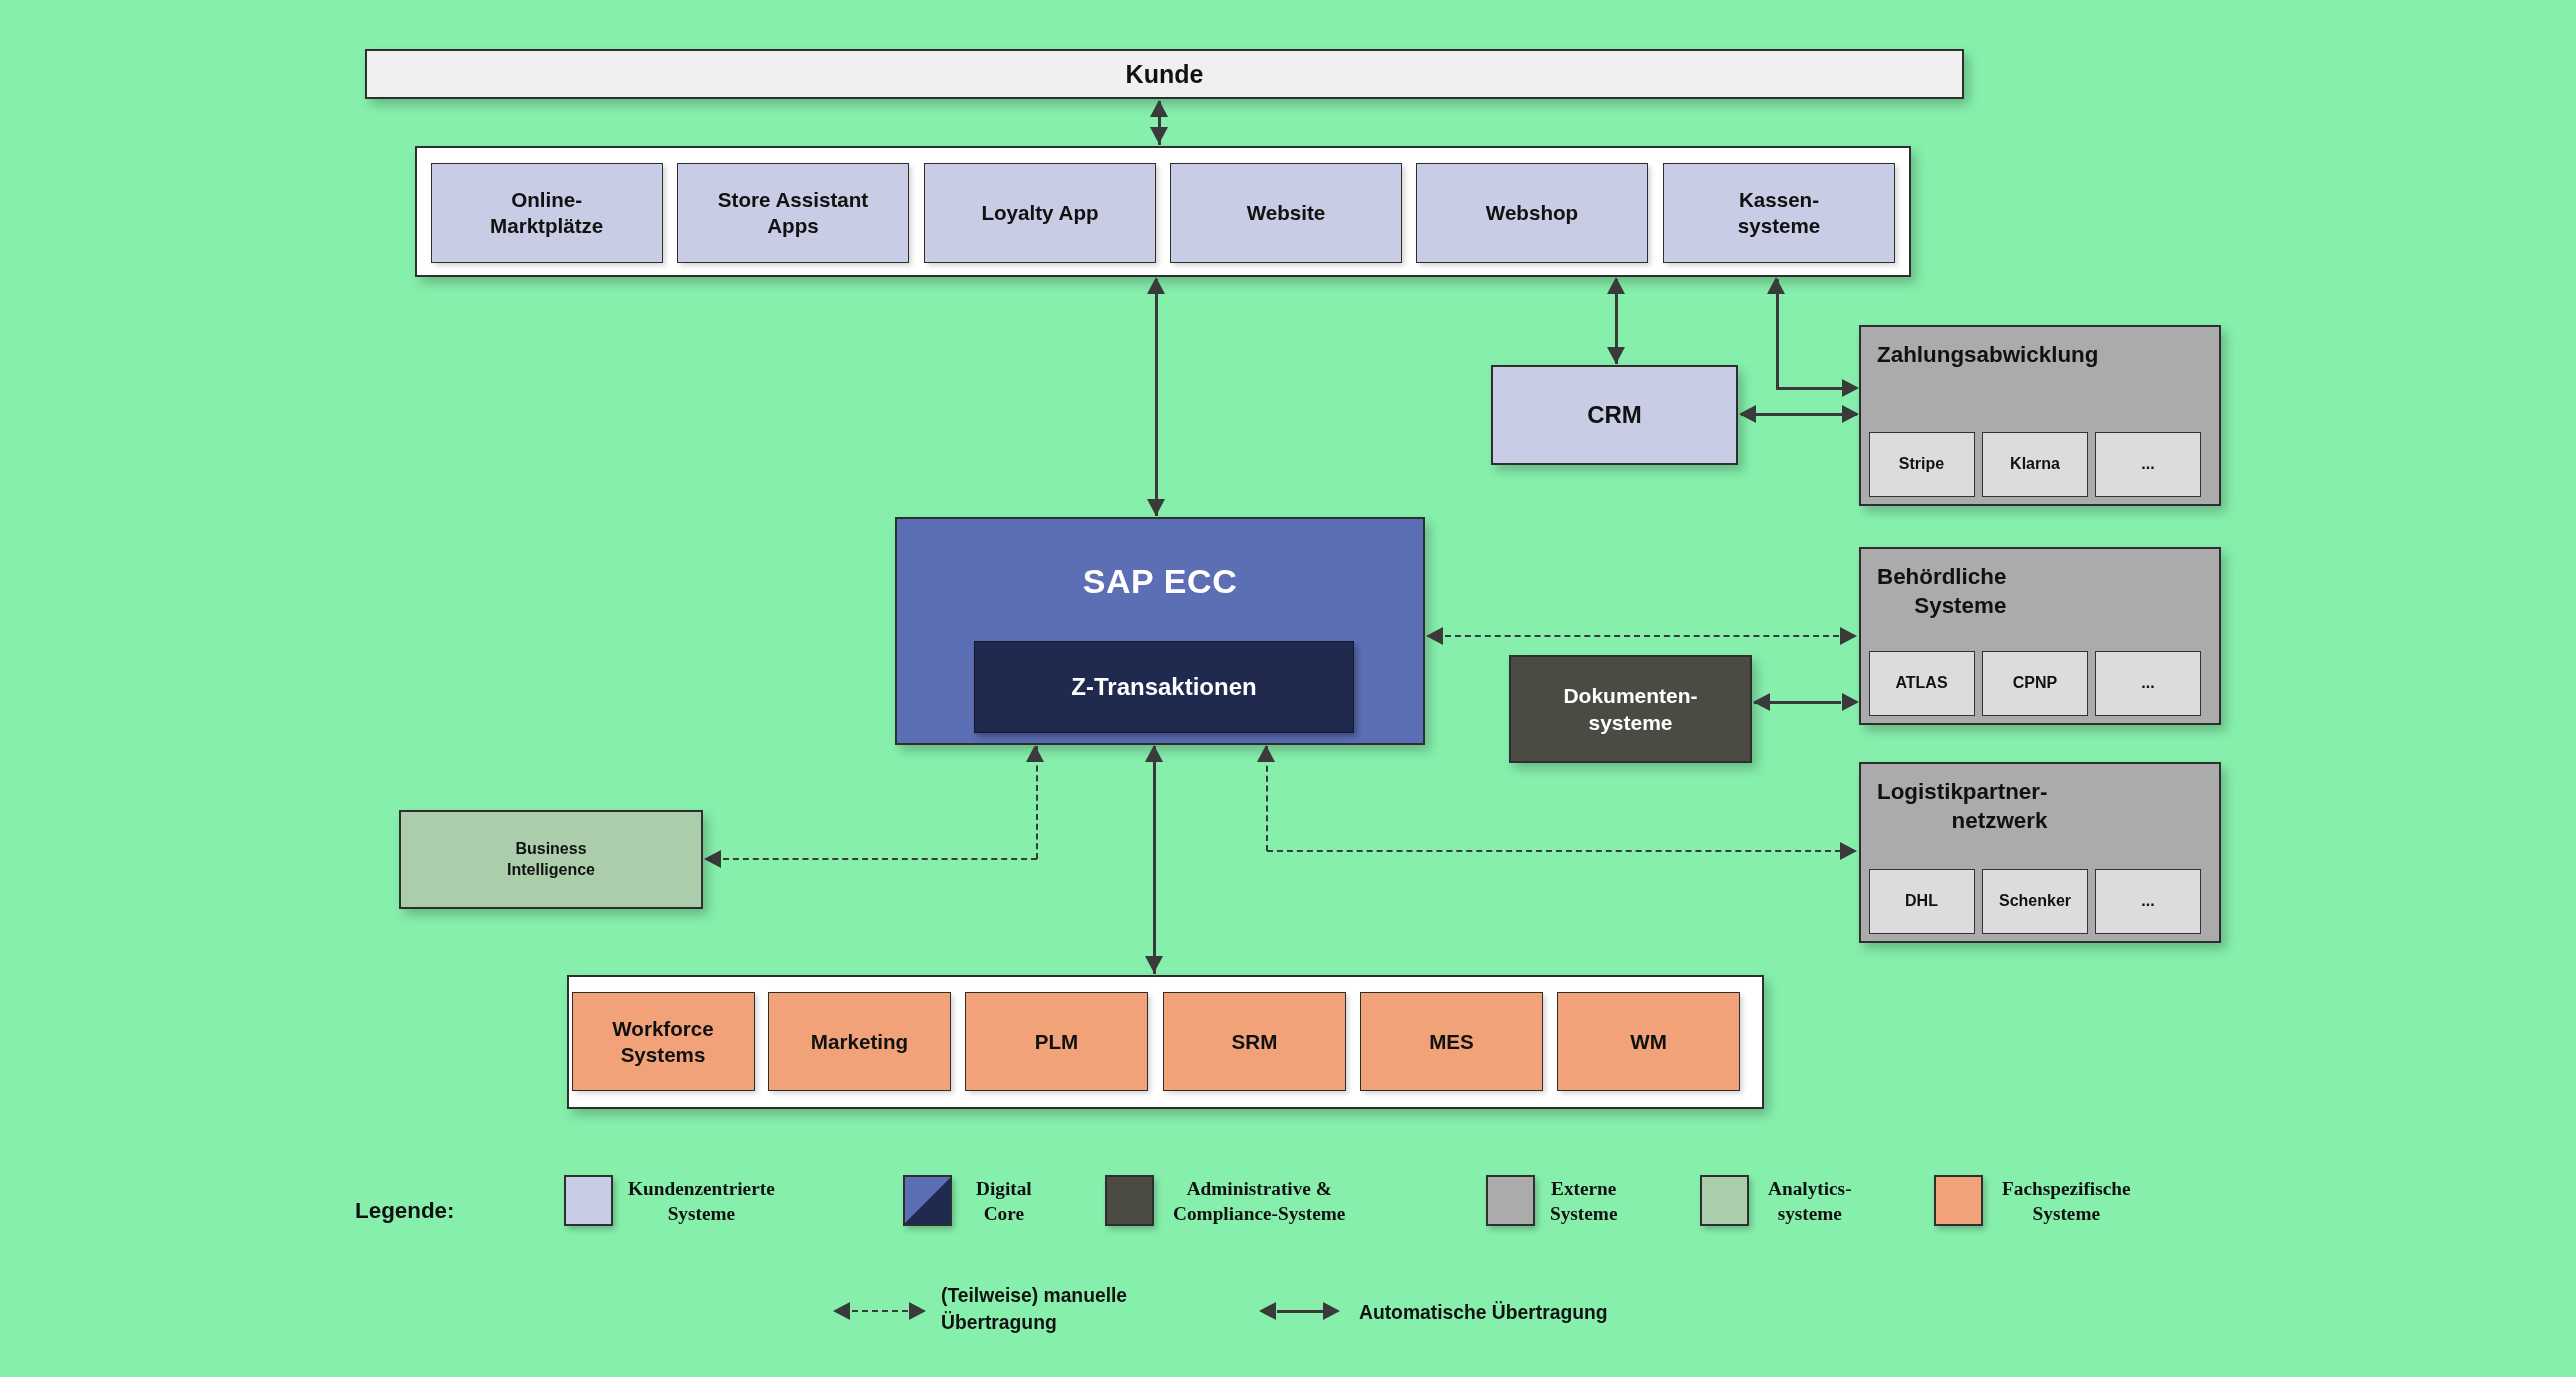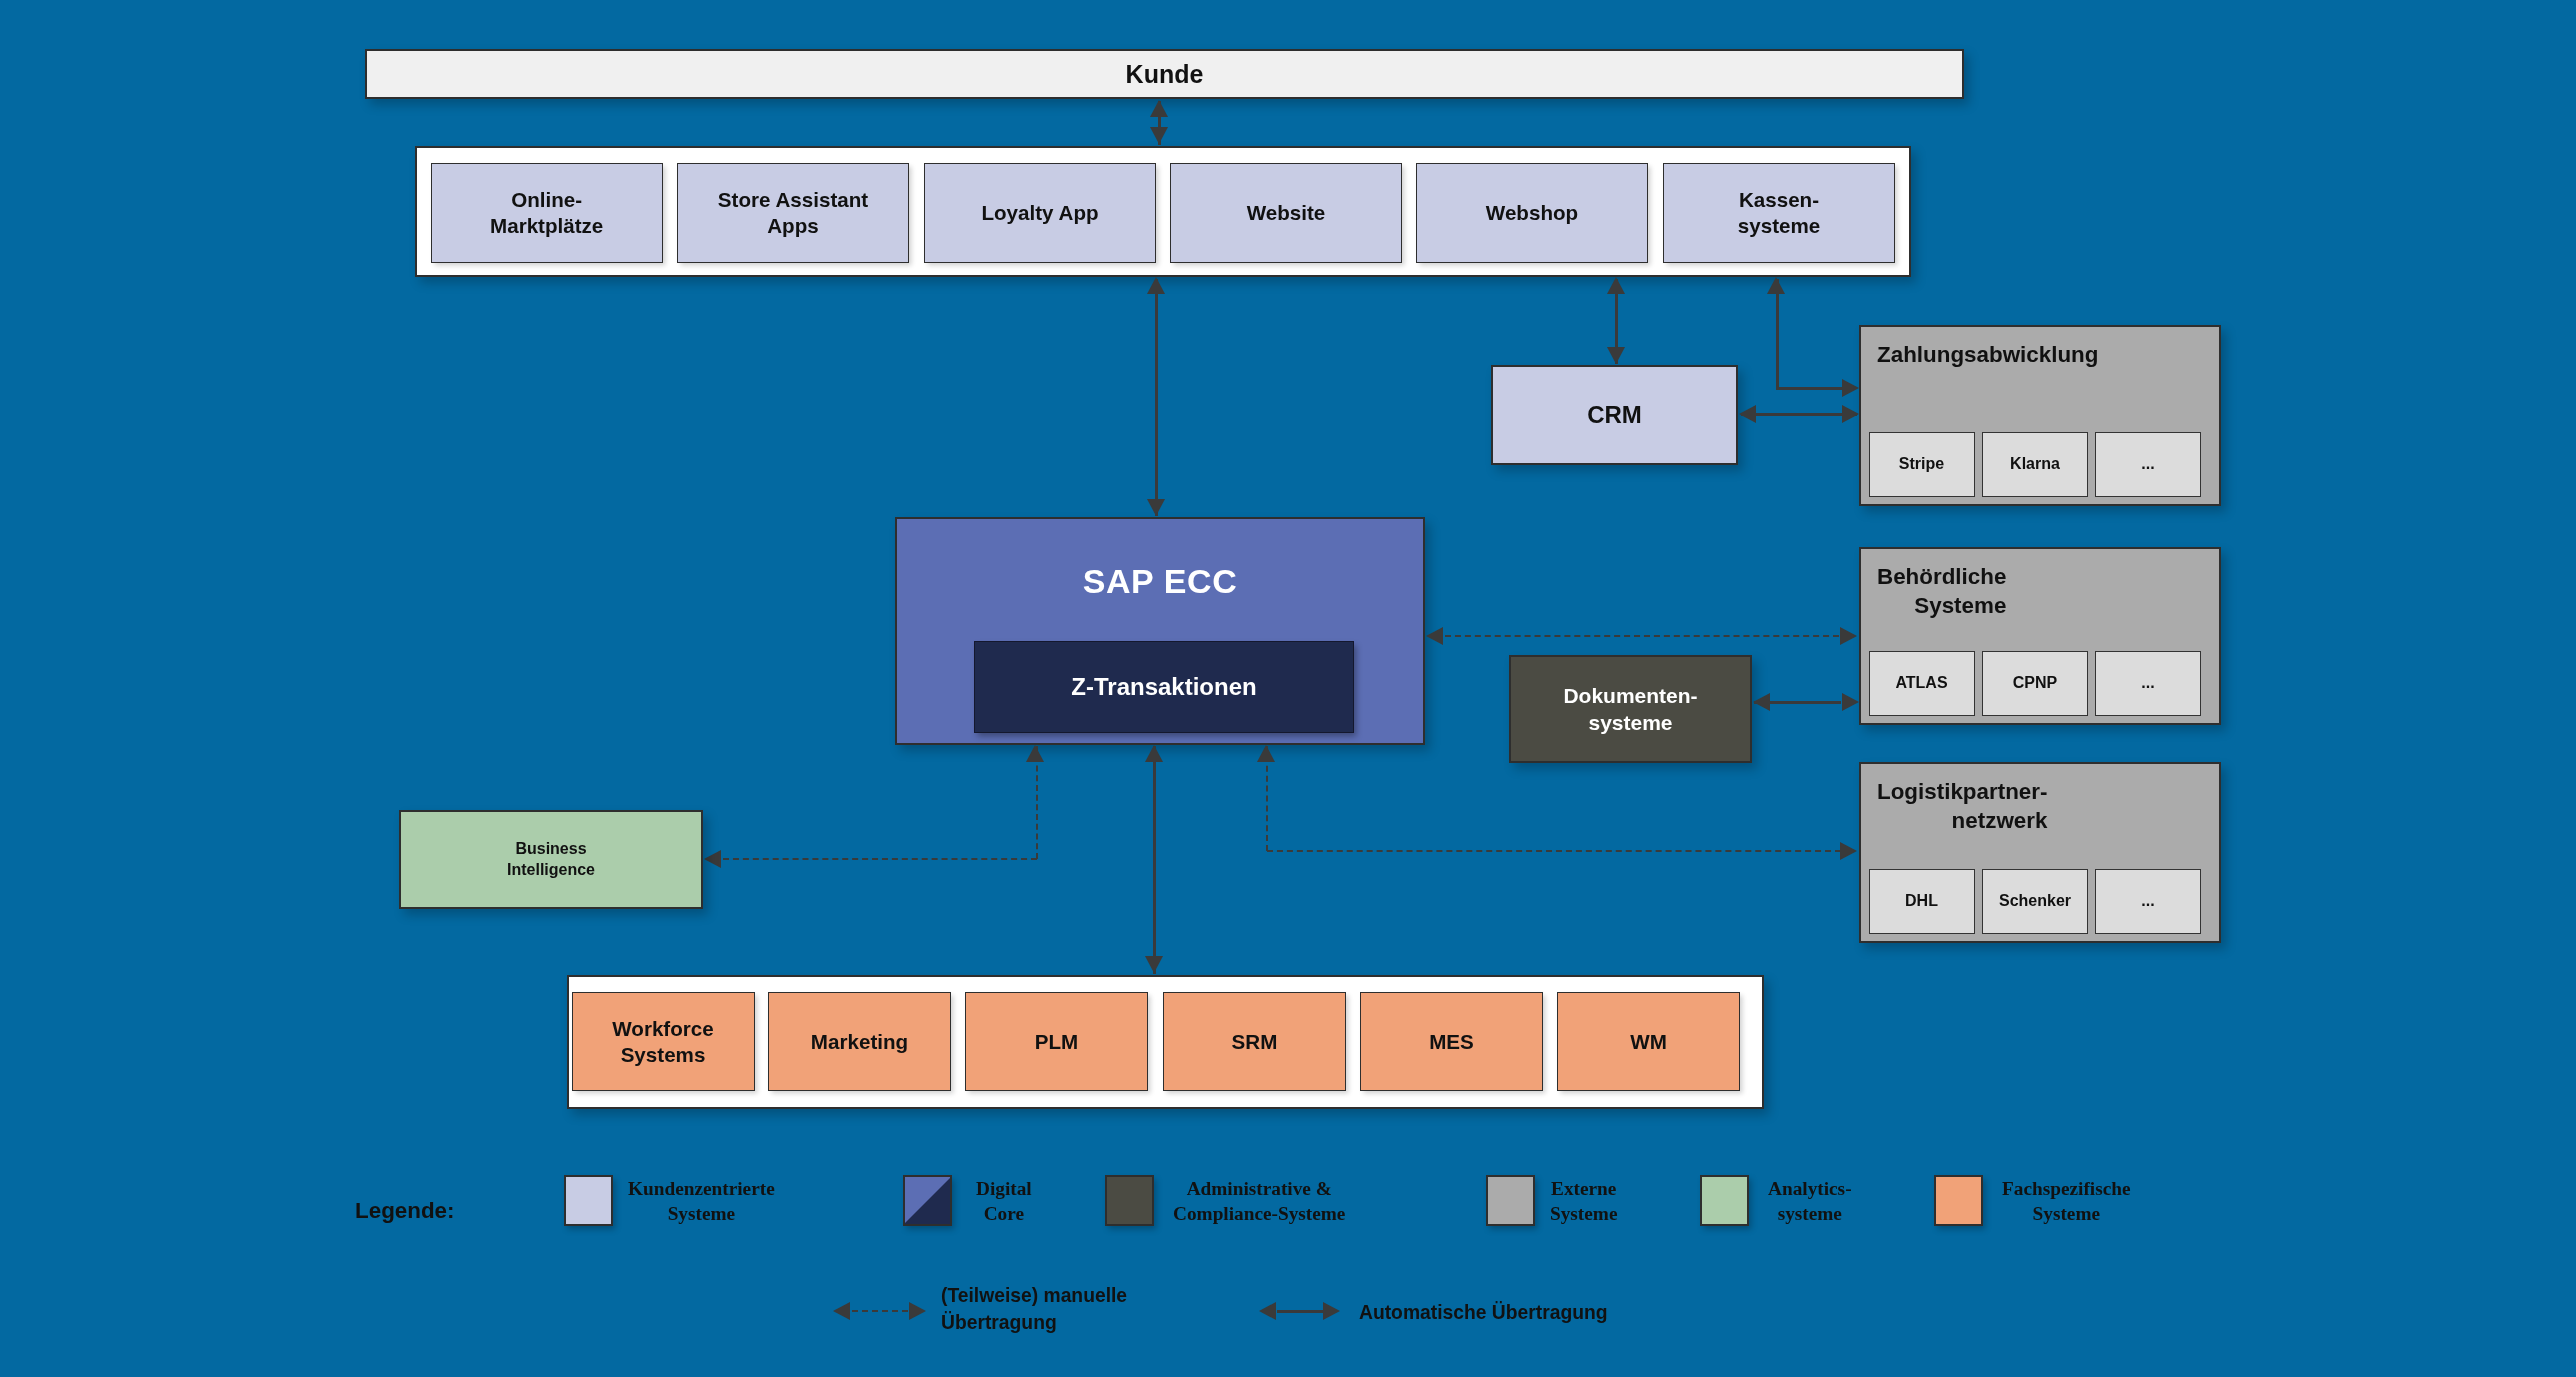--- a/index.html
+++ b/index.html
@@ -2,21 +2,21 @@
 <html style="--line: #3a3a3a; --border: #2e2e2e; --kunde-bar: #f0f0f0; --kundenzentriert: #c8cce4; --digital-blue: #5c6eb4; --digital-navy: #1f2a4e; --admin-compliance: #4b4b43; --extern-gray: #ababab; --extern-sub: #dcdcdc; --analytics-green: #abcdab; --fachspezifisch-orange: #f1a278;font-size:10px"><head>
 <meta charset="utf-8">
 <style>
   * { box-sizing: border-box; margin: 0; padding: 0; }
   html,body { background: #ffffff; }
   body {
     font-family: "Liberation Sans", "DejaVu Sans", sans-serif;
     font-weight: 700;
     color: #111;
   }
-  #canvas { position: relative; width: 2576px; height: 1377px; background: #0369a1; overflow: hidden; }
+  #canvas { position: relative; width: 2576px; height: 1377px; background: #86efac; overflow: hidden; }
 
   .box { position: absolute; border: 2.5px solid var(--border); box-shadow: 5px 6.2px 10px rgba(0,0,0,0.22); }
   .center { display: flex; align-items: center; justify-content: center; text-align: center; }
   .pre { white-space: pre-line; }
 
   .kunde-bar { left: 365px; top: 49px; width: 1599px; height: 50px; background: var(--kunde-bar); font-size: 25px; }
 
   .top-container { left: 415px; top: 146px; width: 1496px; height: 131px; background: #ffffff; }
   .lav { position: absolute; top: 15px; width: 232px; height: 100px; background: var(--kundenzentriert);
          border: 1.9px solid var(--border); font-size: 20.6px; line-height: 1.25; box-shadow: 2.5px 3.1px 5px rgba(0,0,0,0.18); }

